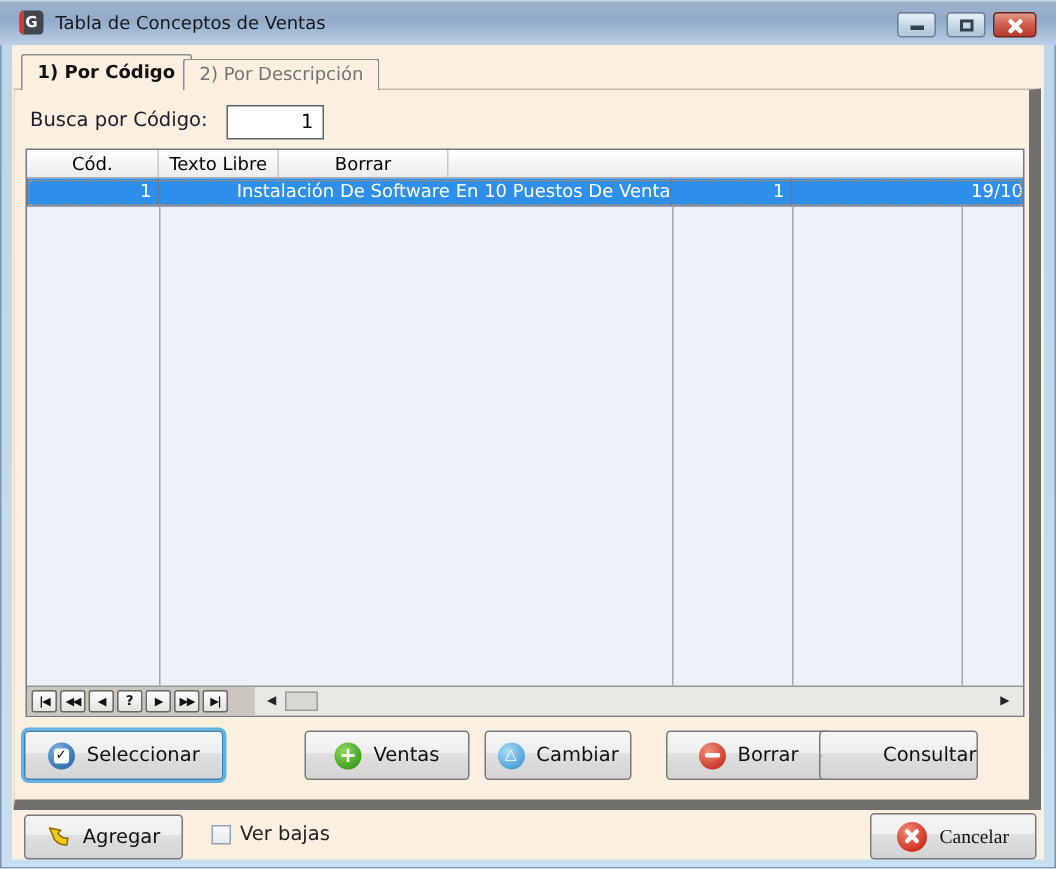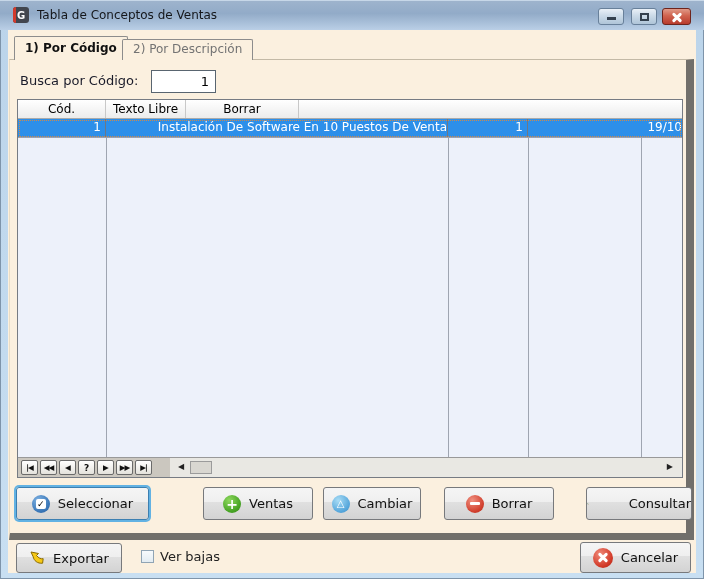--- a/index.html
+++ b/index.html
@@ -83,39 +83,39 @@
   
   .btn { position:absolute; height:33px; border:1px solid #77797C; border-radius:3px;
     background:linear-gradient(180deg,#F5F5F5 0%,#EFEFEF 45%,#E0E0E0 46%,#D3D3D3 100%);
     font-family:inherit; font-size:13px; color:#111;
     display:flex; align-items:center; justify-content:center; gap:8px; cursor:default; }
   .act-row .btn { top:487px; }
   .act-sel { left:16px; width:133px; border:1px solid #3C7FB1; box-shadow:0 0 0 2px #62B2E3; }
   .act-agr { left:203px; width:110px; }
   .act-cam { left:323px; width:98px; }
   .act-bor { left:444px; width:110px;text-align:right; }
-  .act-con { left:586px; width:106px;gap:40px; }
+  .act-con { left:546px; width:106px;gap:40px; }
 
   .icon-circle { width:18px; height:18px; border-radius:50%; flex:0 0 18px;
     display:flex; align-items:center; justify-content:center; color:#fff; }
   .ic-blue  { background:radial-gradient(circle at 35% 30%,#7FB2E2,#3A77B8 65%,#2B5E99); }
   .ic-green { background:radial-gradient(circle at 35% 30%,#8ED85E,#47A424 65%,#35881A); font-size:14px; font-weight:bold; line-height:16px; }
   .ic-sky   { background:radial-gradient(circle at 35% 30%,#A8DCF5,#58A8DC 65%,#3E8EC6); font-size:10px; font-weight:bold; }
   .ic-red   { background:radial-gradient(circle at 35% 30%,#F09080,#D2412F 65%,#B02A1A); }
   .ic-red-lg{ width:20px; height:20px; flex:0 0 20px; position:relative;
     background:radial-gradient(circle at 35% 30%,#F08A7A,#D23A28 65%,#A81F10); border-radius:50%; }
   .cb { width:10px; height:10px; background:#fff; border-radius:2px; color:#000;
     font-size:9px; line-height:10px; font-weight:bold; display:flex; align-items:center; justify-content:center; }
   .minus-bar { width:10px; height:3px; background:#fff; border-radius:1px; }
   .xbar { position:absolute; left:4px; top:8.5px; width:12px; height:3px; background:#fff; border-radius:2px; }
   .xbar.a { transform:rotate(45deg); } .xbar.b { transform:rotate(-45deg); }
 
   
   .btn-exp { left:16px; top:543px; width:106px; height:30px; }
-  .btn-can { left:580px; top:542px; width:111px; height:31px; }
+  .btn-can { left:580px; top:542px; width:111px; height:31px;font-family:Liberation Serif, serif; }
   .chk { position:absolute; left:141px; top:550px; width:13px; height:13px;
     border:1px solid #90A4B4; background:linear-gradient(180deg,#F7FAFC,#E3ECF2); }
   .chk-label { position:absolute; left:160px; top:549px; font-size:13px; color:#222; }
 </style>
 </head>
 <body>
 
 <div class="window">
 
   <div class="titlebar">
@@ -209,21 +209,21 @@
         <rect x="2.5" y="3.5" width="2" height="6" fill="#3FAE2A"></rect>
       </svg>
       <span>Consultar</span>
     </button>
   </div>
 
   <button class="btn btn-exp">
     <svg width="16" height="16" viewBox="0 0 16 16">
       <path d="M2,2 L9.5,3.5 L7.5,5.5 C9.5,8 12,9.2 14.2,8.7 L13.6,13.2 C8.5,13.8 4.8,10.5 4.2,6.8 L2,2 Z" fill="#F6C915" stroke="#8A6A00" stroke-width="1" stroke-linejoin="round"></path>
     </svg>
-    <span>Exportar</span>
+    <span>Agregar</span>
   </button>
   <div class="chk"></div>
   <span class="chk-label">Ver bajas</span>
   <button class="btn btn-can">
     <span class="ic-red-lg">
       <span class="xbar a"></span>
         <span class="xbar b"></span>
     </span>
     <span>Cancelar</span>
   </button>

